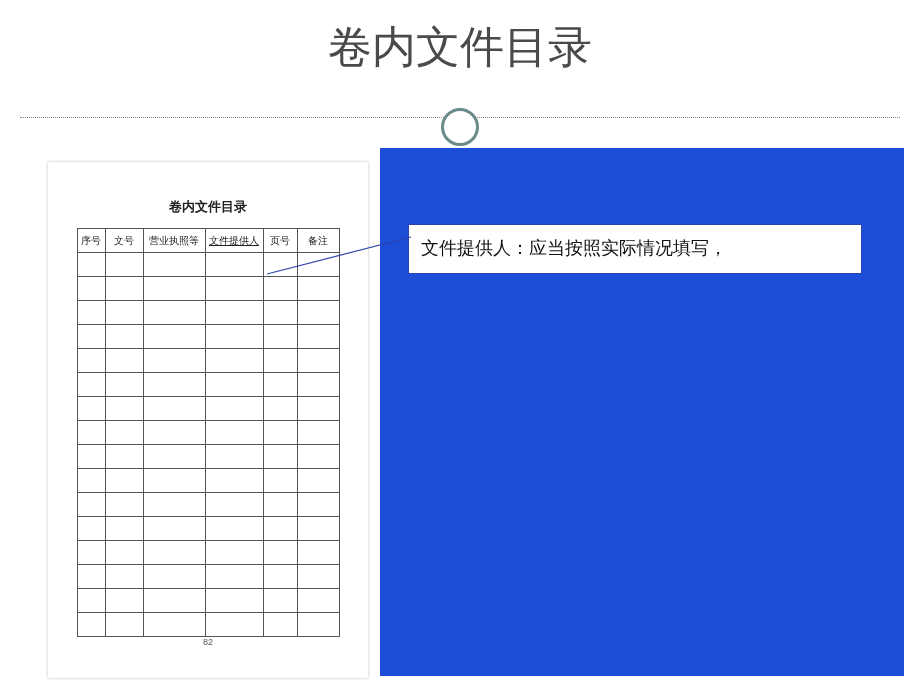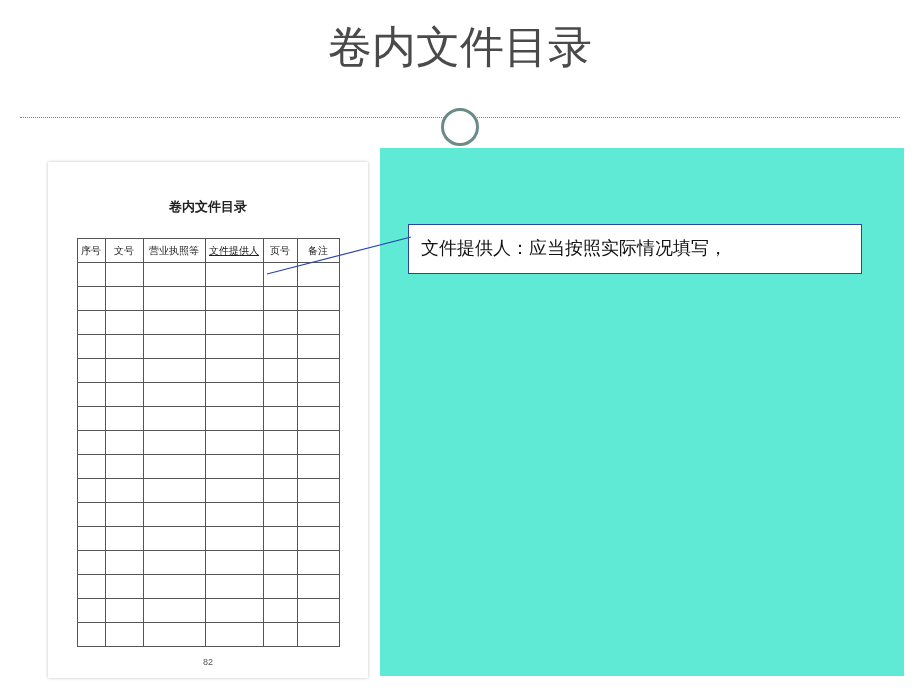--- a/index.html
+++ b/index.html
@@ -39,21 +39,21 @@
       border-radius: 50%;
       background: #fff;
       z-index: 5;
     }
     .gray-bg-panel {
       position: absolute;
       right: 16px;
       top: 148px;
       width: 524px;
       height: 528px;
-      background: #5eead4;
+      background: #1d4ed8;
     }
     .note-box {
       position: absolute;
       left: 28px;
       top: 76px;
       width: 454px;
       background: #fff;
       border: 1.5px solid #2a44aa;
       padding: 10px 12px;
       font-size: 18px;
@@ -75,21 +75,21 @@
       font-weight: bold;
       font-size: 13px;
       padding-top: 36px;
       padding-bottom: 12px;
       font-family: "SimSun", serif;
       color: #222;
     }
     .doc-table {
       border-collapse: collapse;
       width: 262px;
-      margin: 10px auto;
+      margin: 0 auto;
       table-layout: fixed;
     }
     .doc-table th, .doc-table td {
       border: 1px solid #555;
       height: 24px;
       font-size: 10px;
       font-weight: normal;
       text-align: center;
       font-family: "SimSun", serif;
       padding: 0;

